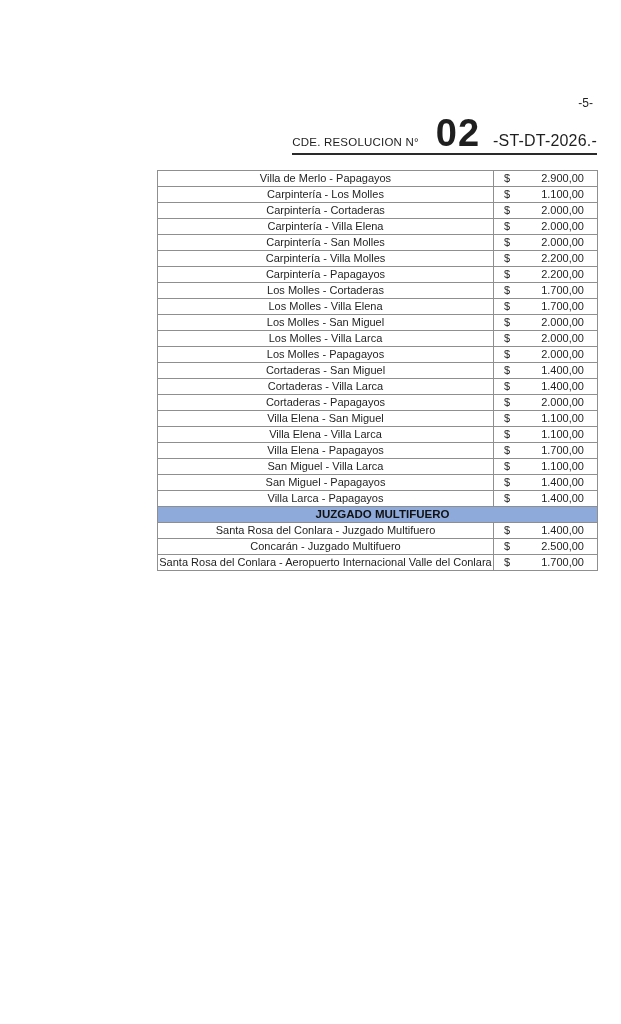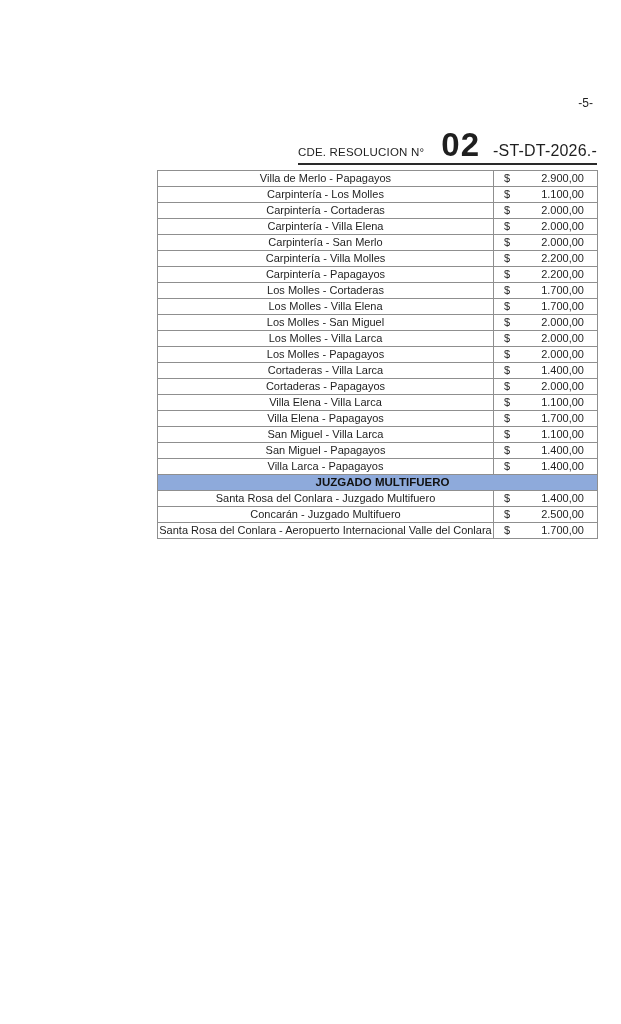--- a/index.html
+++ b/index.html
@@ -18,33 +18,33 @@
   }
   .page-num {
     position: absolute;
     top: 96px;
     right: 28px;
     font-size: 12px;
     color: #1f1f1f;
   }
   .doc-header {
     position: absolute;
-    top: 130px;
+    top: 116px;
     right: 24px;
     display: flex;
     align-items: baseline;
     border-bottom: 2px solid #2a2a2a;
     padding-bottom: 3px;
   }
   .h-prefix {
     font-size: 11.5px;
     letter-spacing: 0.2px;
   }
   .h-number {
-    font-size: 33px;
+    font-size: 38px;
     font-weight: 700;
     line-height: 0.9;
     margin: 0 13px 0 17px;
     letter-spacing: 1px;
   }
   .h-suffix {
     font-size: 16px;
     letter-spacing: 0.2px;
   }
   table.fares {
@@ -137,21 +137,21 @@
       <td class="route-cell">Carpintería - Villa Elena</td>
       <td class="price-cell">
         <div class="price-wrap">
           <span>$</span>
           <span>2.000,00</span>
         </div>
       </td>
     </tr>
 
     <tr>
-      <td class="route-cell">Carpintería - San Merlo</td>
+      <td class="route-cell">Carpintería - San Molles</td>
       <td class="price-cell">
         <div class="price-wrap">
           <span>$</span>
           <span>2.000,00</span>
         </div>
       </td>
     </tr>
 
     <tr>
       <td class="route-cell">Carpintería - Villa Molles</td>
@@ -216,20 +216,29 @@
     <tr>
       <td class="route-cell">Los Molles - Papagayos</td>
       <td class="price-cell">
         <div class="price-wrap">
           <span>$</span>
           <span>2.000,00</span>
         </div>
       </td>
     </tr>
 
+    <tr>
+      <td class="route-cell">Cortaderas - San Miguel</td>
+      <td class="price-cell">
+        <div class="price-wrap">
+          <span>$</span>
+          <span>1.400,00</span>
+        </div>
+      </td>
+    </tr>
 
     <tr>
       <td class="route-cell">Cortaderas - Villa Larca</td>
       <td class="price-cell">
         <div class="price-wrap">
           <span>$</span>
           <span>1.400,00</span>
         </div>
       </td>
     </tr>
@@ -237,20 +246,29 @@
     <tr>
       <td class="route-cell">Cortaderas - Papagayos</td>
       <td class="price-cell">
         <div class="price-wrap">
           <span>$</span>
           <span>2.000,00</span>
         </div>
       </td>
     </tr>
 
+    <tr>
+      <td class="route-cell">Villa Elena - San Miguel</td>
+      <td class="price-cell">
+        <div class="price-wrap">
+          <span>$</span>
+          <span>1.100,00</span>
+        </div>
+      </td>
+    </tr>
 
     <tr>
       <td class="route-cell">Villa Elena - Villa Larca</td>
       <td class="price-cell">
         <div class="price-wrap">
           <span>$</span>
           <span>1.100,00</span>
         </div>
       </td>
     </tr>

